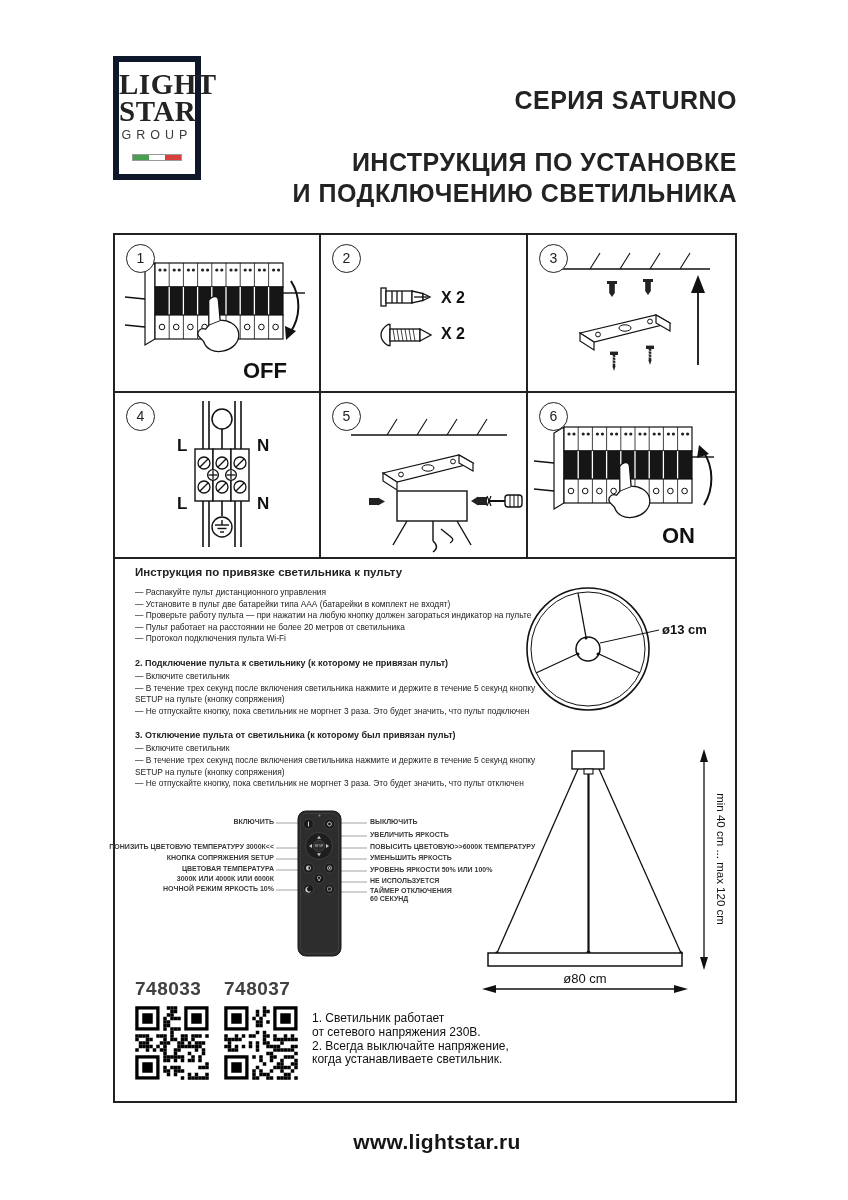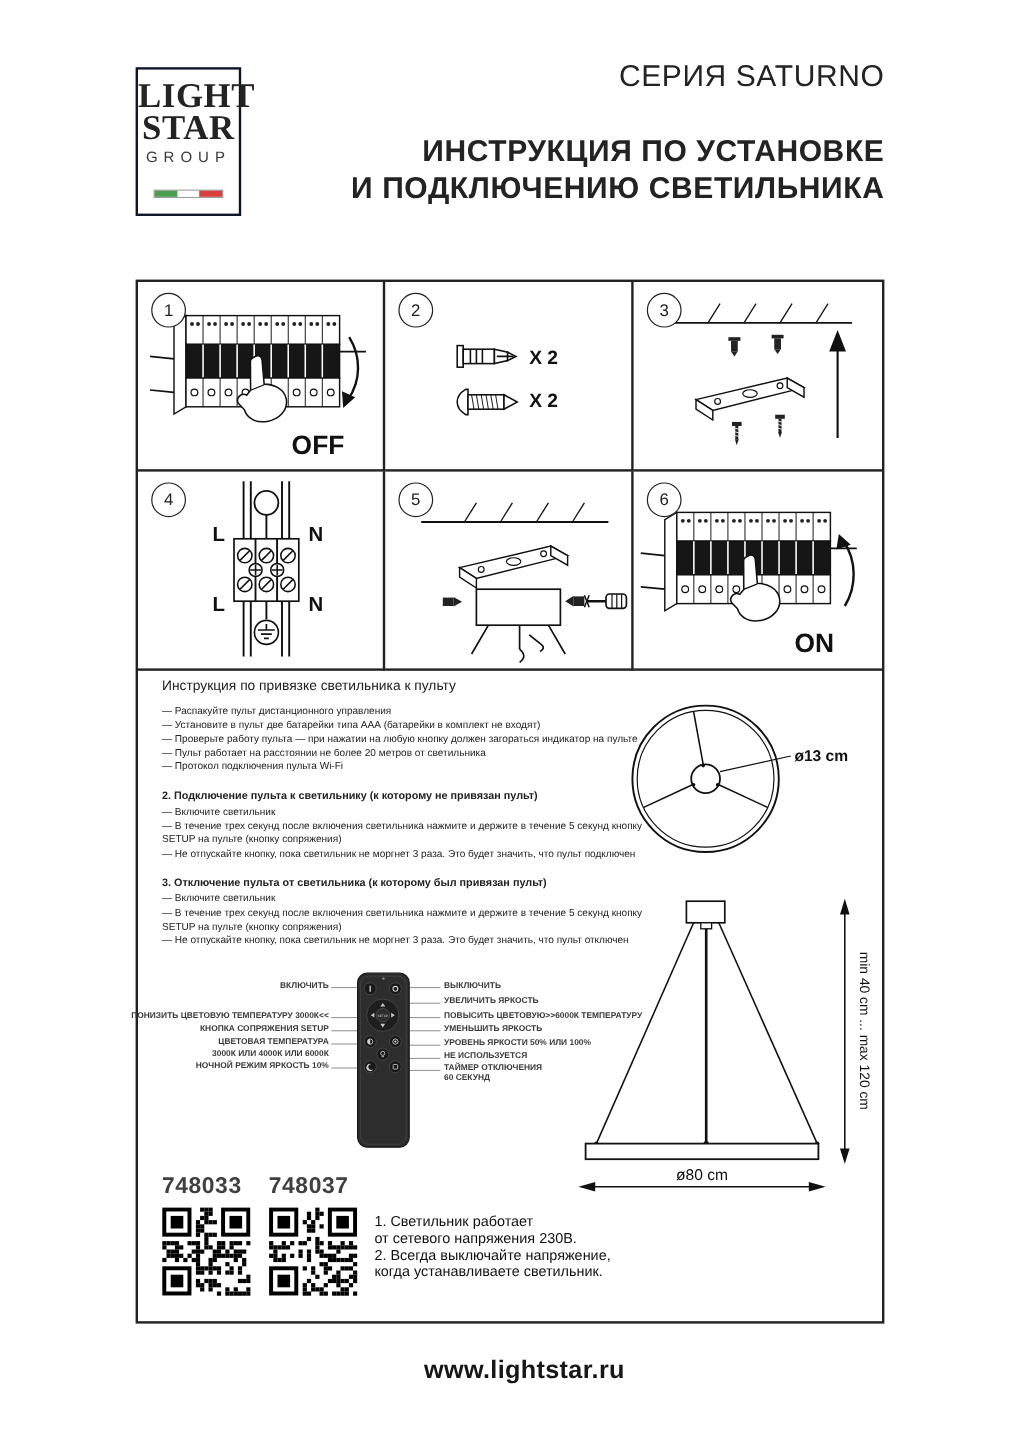--- a/index.html
+++ b/index.html
@@ -1,45 +1,45 @@
 <!DOCTYPE html>
 <html><head>
 <meta charset="utf-8">
 <style>
   html,body{margin:0;padding:0;background:#fff;}
   .page{position:relative;width:848px;height:1200px;background:#fff;overflow:hidden;
         font-family:"Liberation Sans",sans-serif;color:#1a1a1a;}
   .abs{position:absolute;}
 
   
-  .logo{position:absolute;left:113px;top:56px;width:88px;height:124px;border:2px solid #0f172a;
+  .logo{position:absolute;left:113px;top:56px;width:88px;height:124px;border:6px solid #0f172a;
         background:#fff;box-sizing:border-box;text-align:center;}
   .logo-word{font-family:"Liberation Serif",serif;font-weight:bold;font-size:29px;line-height:27px;
         letter-spacing:0.5px;color:#232323;}
   .logo-word.first{margin-top:9px;}
   .logo-group{font-size:12.5px;letter-spacing:5px;color:#3a3a3a;margin-top:3px;font-weight:400;}
   .logo-flag{position:absolute;left:13px;right:13px;bottom:13px;height:7px;display:flex;
         border:1px solid #9a9a9a;box-sizing:border-box;}
   .logo-flag span{flex:1;}
   .hdr-right{position:absolute;right:111px;top:48px;text-align:right;color:#232323;}
-  .hdr-series{font-size:25px;font-weight:normal;letter-spacing:0.5px;line-height:33px;}
+  .hdr-series{font-size:25px;font-weight:bold;letter-spacing:0.5px;line-height:33px;margin-top:36px;}
   .hdr-title{font-size:25px;font-weight:bold;letter-spacing:0.5px;line-height:31px;margin-top:30px;}
 
   
   .grid{position:absolute;left:113px;top:233px;width:624px;height:870px;border:2px solid #222;
         box-sizing:border-box;background:#fff;}
   .cell{position:absolute;box-sizing:border-box;}
   .cell svg{position:absolute;left:0;top:0;}
   .stepnum{position:absolute;left:11px;top:9px;width:27px;height:27px;border:1.5px solid #222;
         border-radius:50%;text-align:center;line-height:27px;font-size:14px;color:#222;background:#fff;}
   .br{border-right:2px solid #222;} .bb{border-bottom:2px solid #222;}
 
   
   .pairing{position:absolute;left:135px;top:566px;width:420px;color:#222;}
-  .p-title{font-size:11.5px;font-weight:normal;margin-bottom:9px;}
+  .p-title{font-size:11.5px;font-weight:bold;margin-bottom:9px;}
   .p-head{font-size:9px;font-weight:bold;margin:13px 0 3px 0;}
   .p-line{font-size:8.4px;line-height:11.6px;}
 
   
   .rl{position:absolute;font-size:7px;font-weight:bold;color:#3a3a3a;white-space:nowrap;}
   .rl.left{right:574px;text-align:right;}
   .rl.right{left:370px;}
 
   
   .article{position:absolute;font-size:19px;font-weight:bold;color:#404040;letter-spacing:0.5px;}

